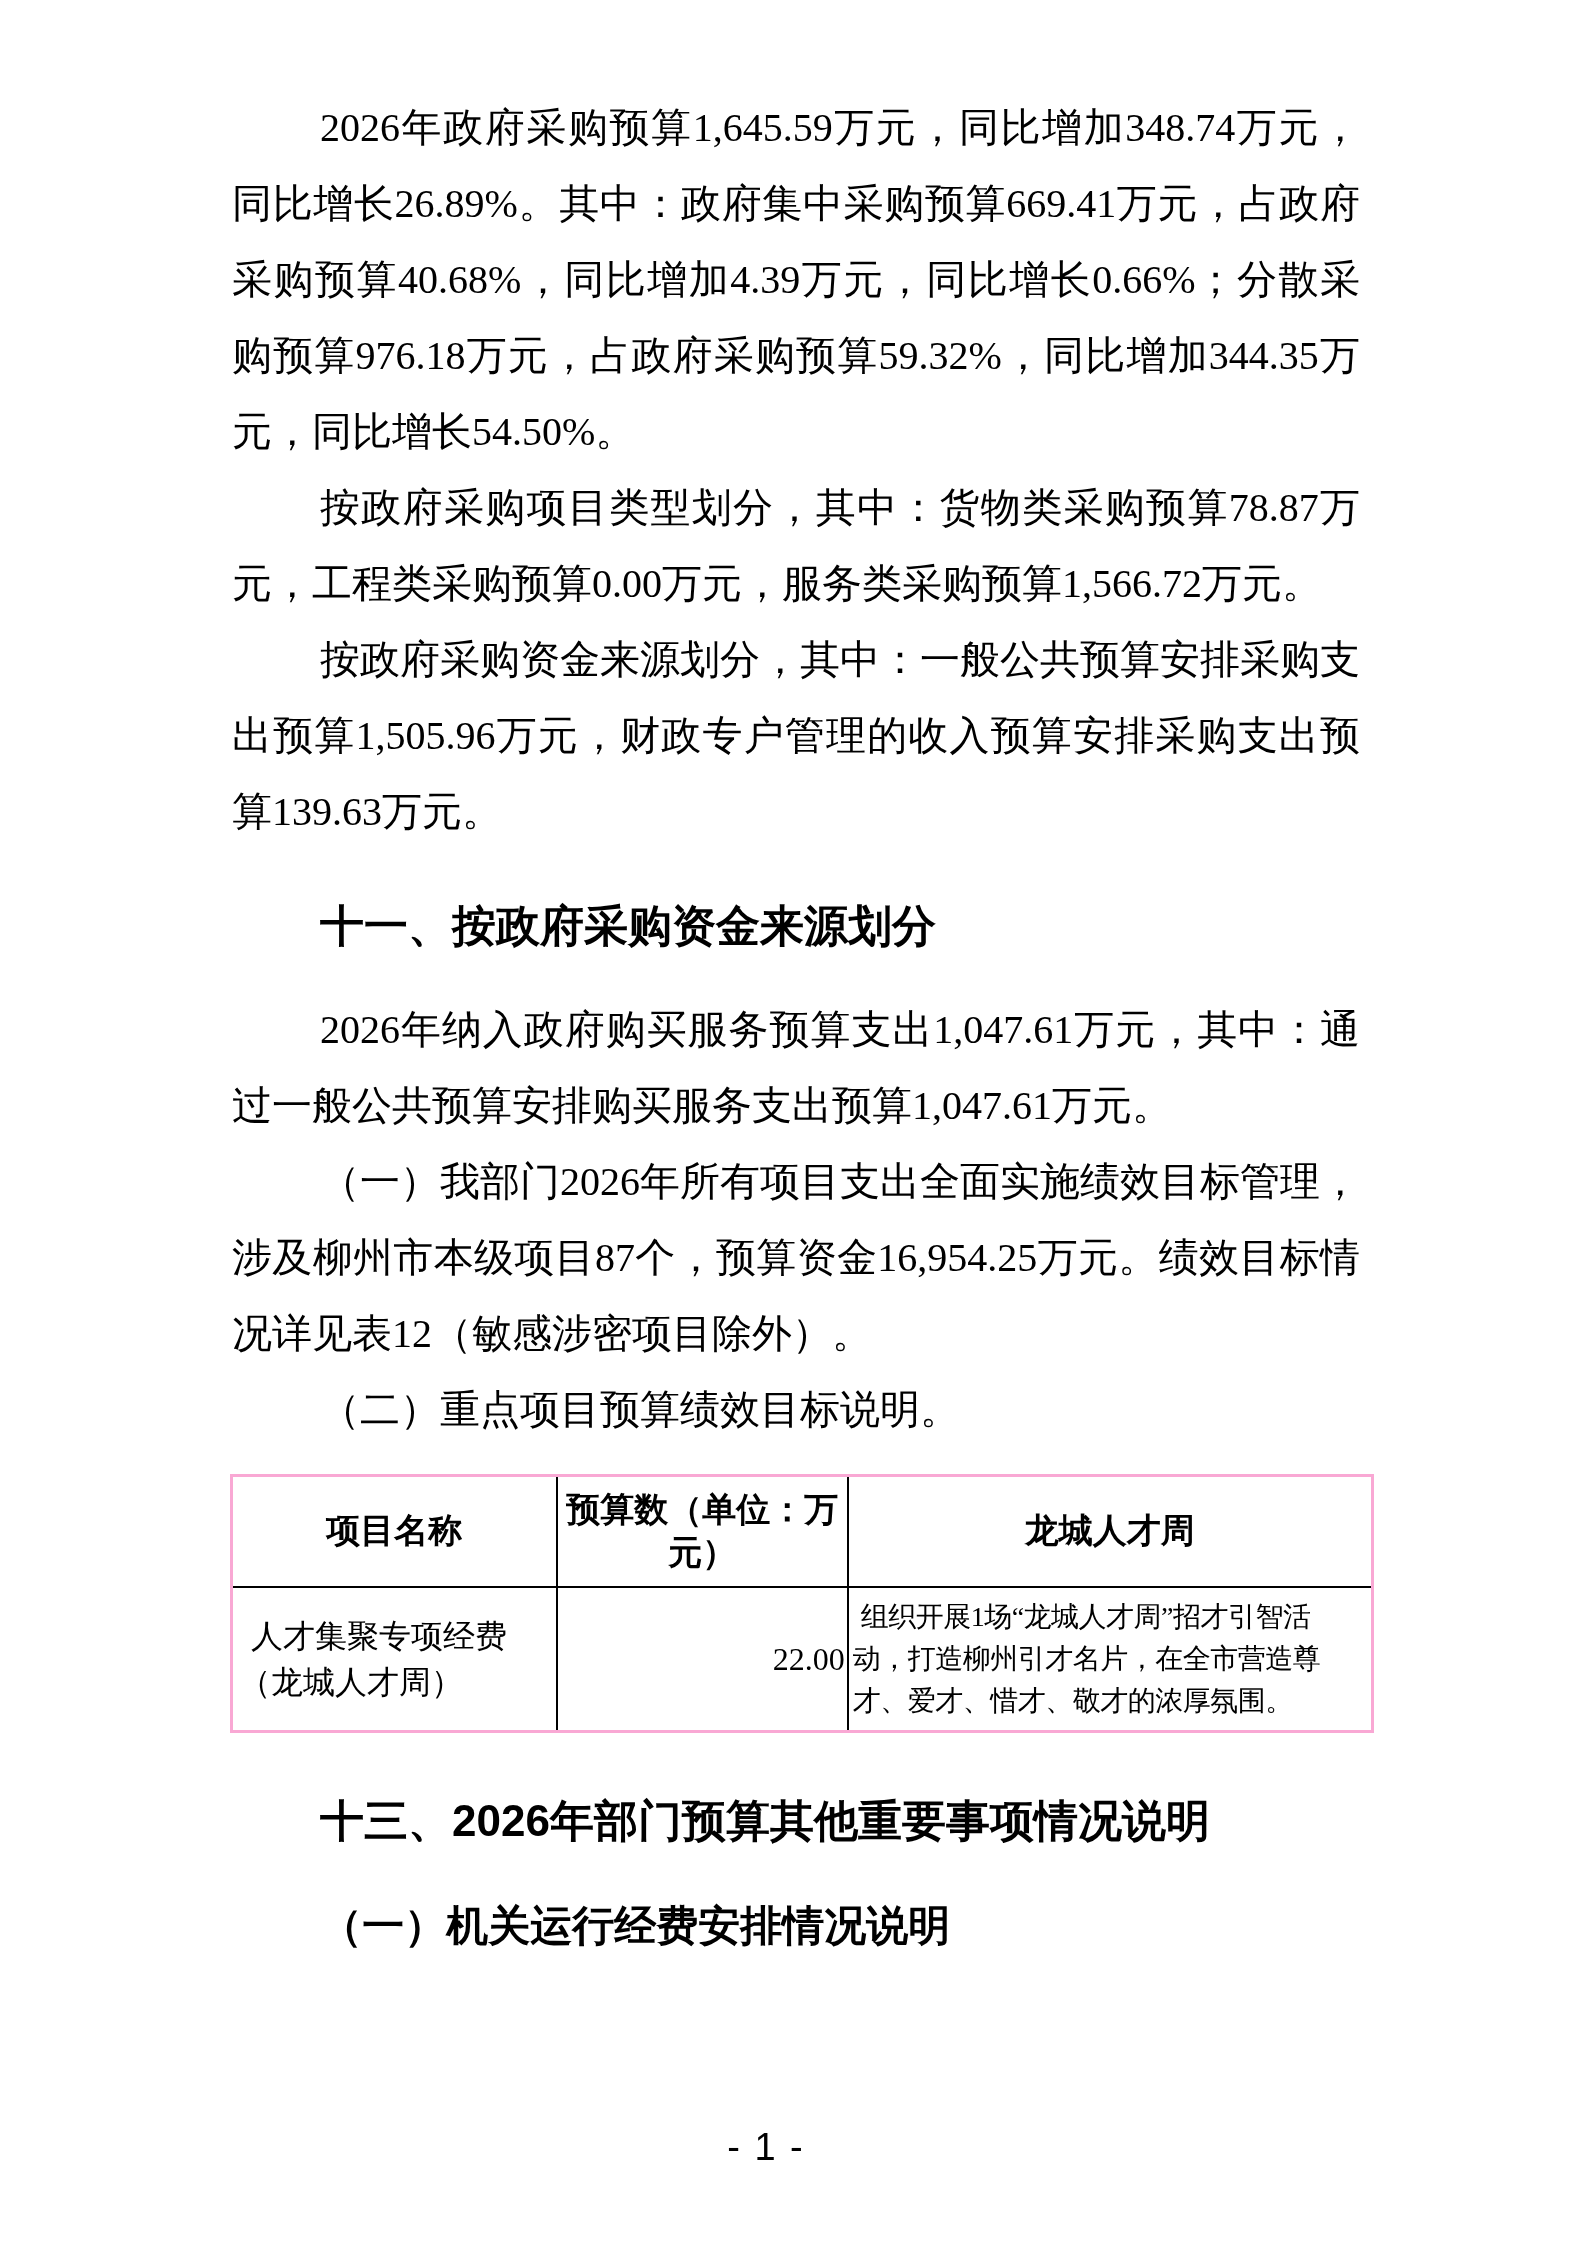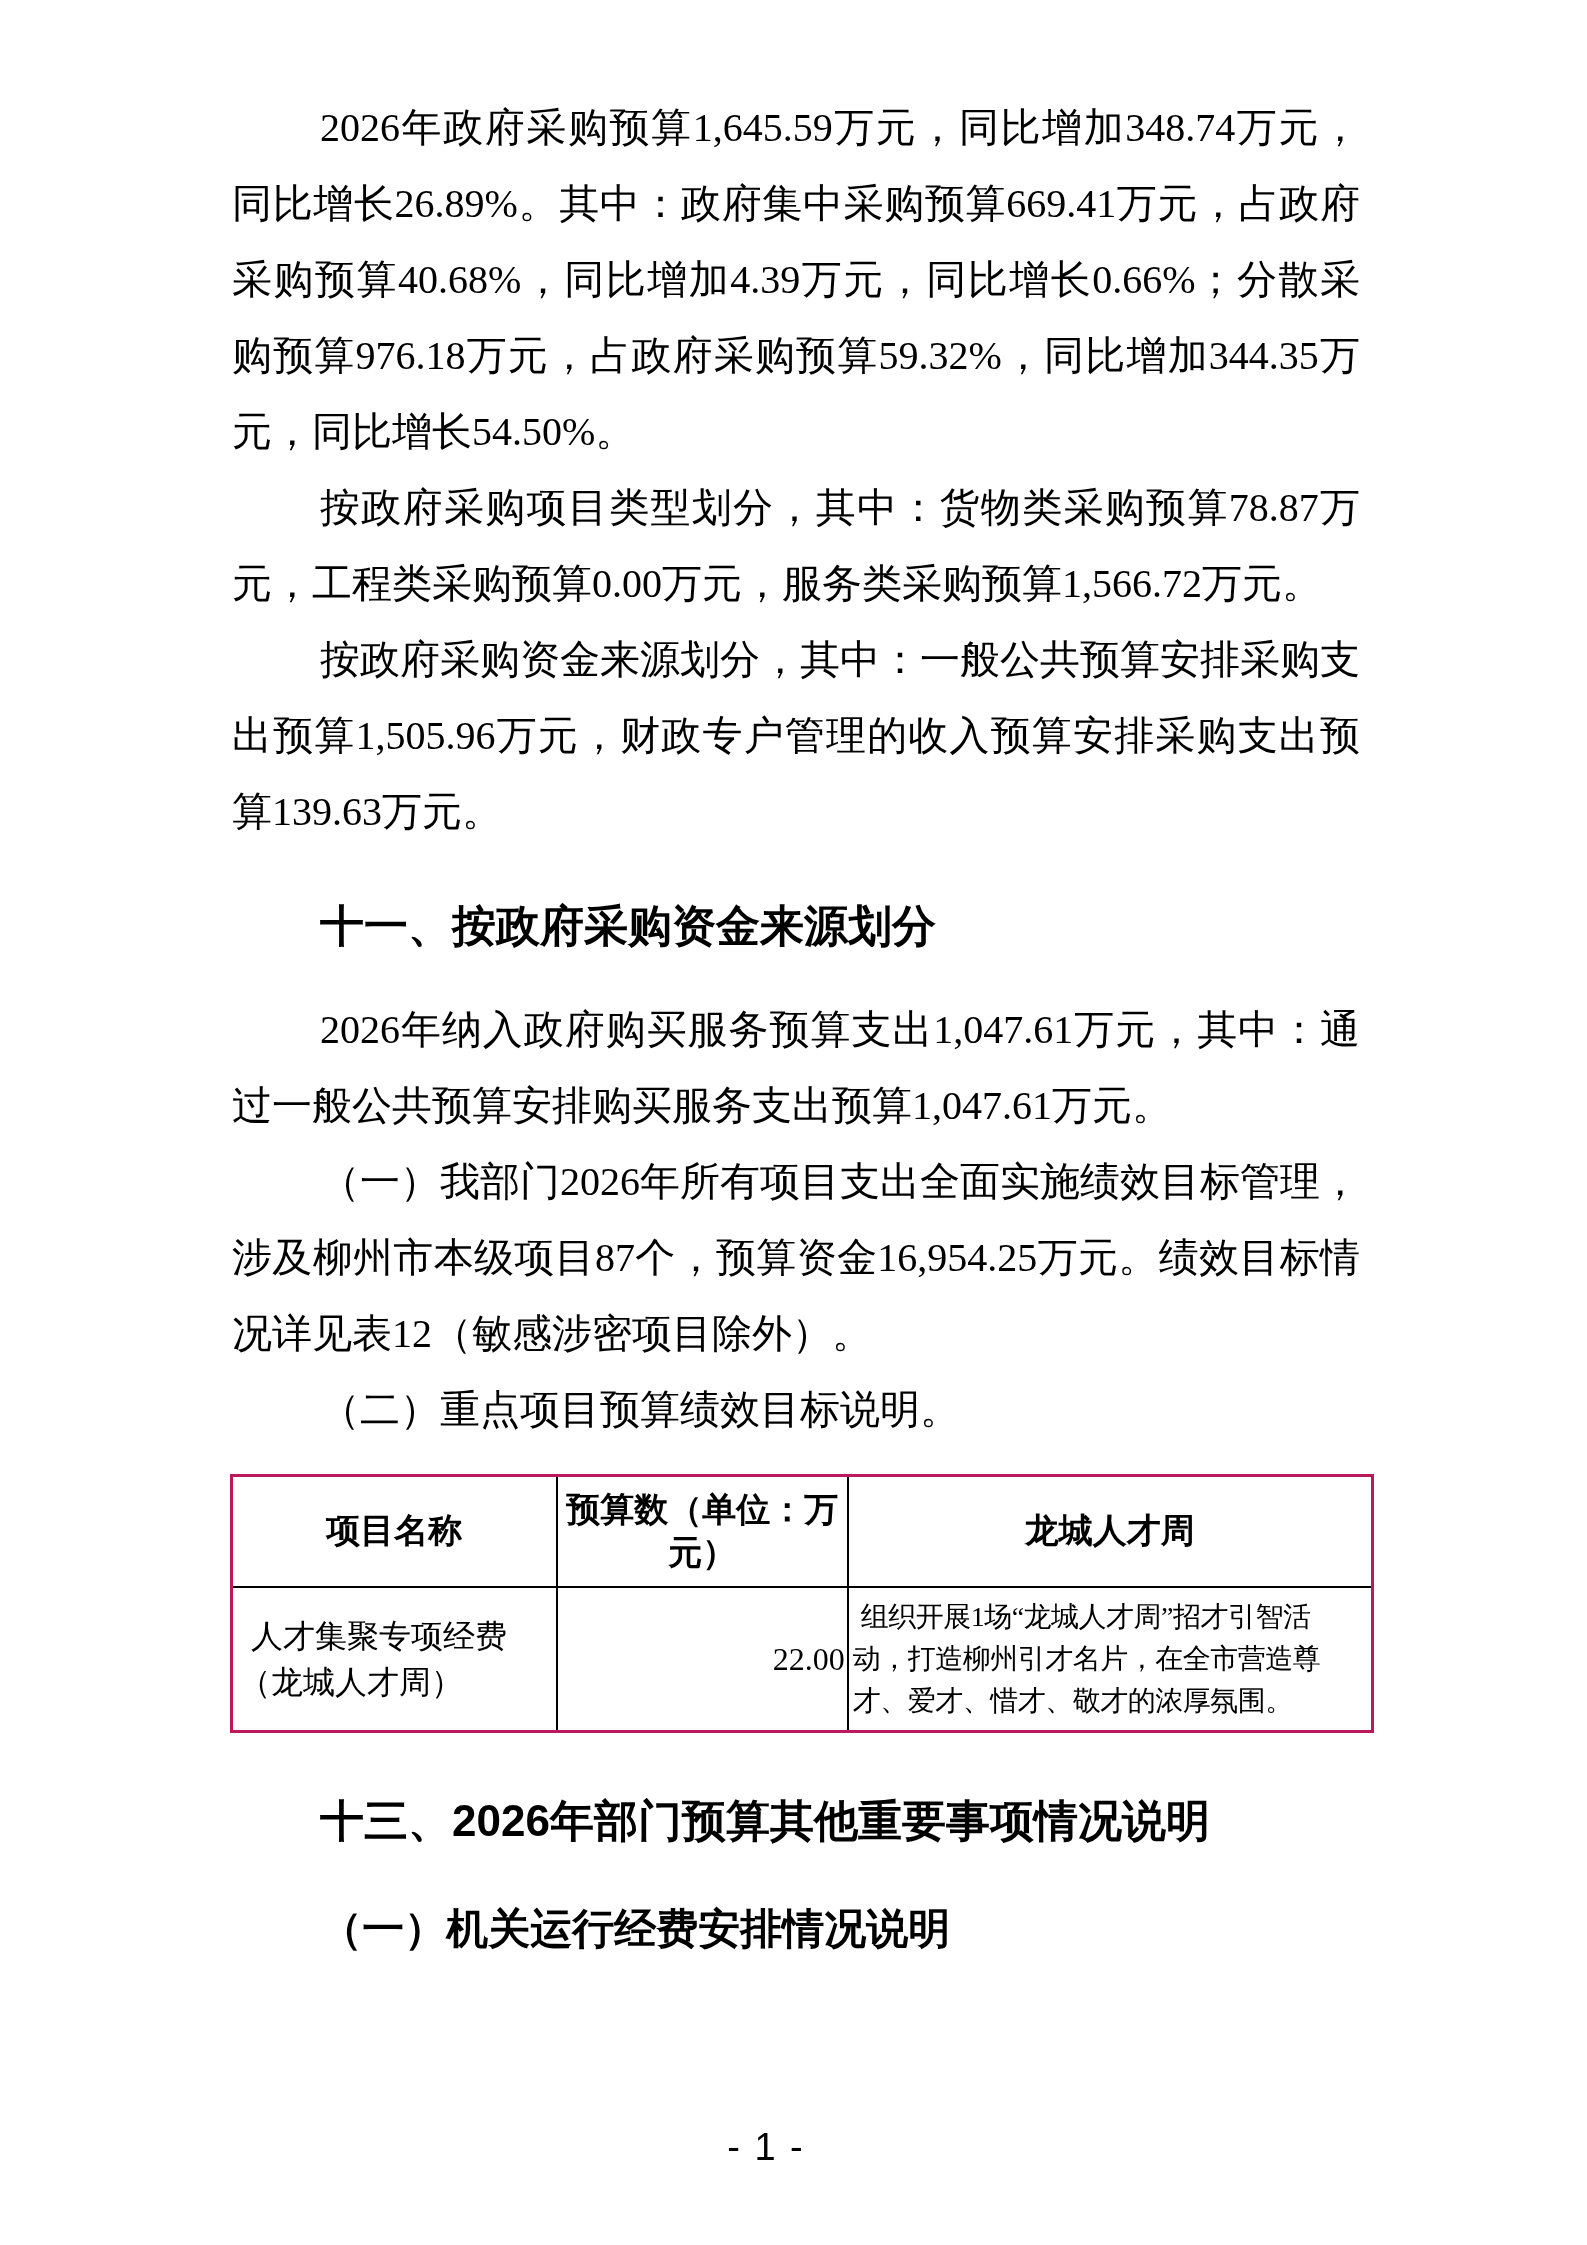--- a/index.html
+++ b/index.html
@@ -34,33 +34,33 @@
   h2.heading {
     margin: 36px 0 26px 0;
     font-family: "Liberation Sans", "DejaVu Sans", sans-serif;
     font-weight: bold;
     font-size: 44px;
     line-height: 80px;
     text-indent: 2em;
   }
   h3.sub-heading {
     margin: 28px 0 0 0;
-    font-family: Liberation Sans, sans-serif;
+    font-family: Liberation Mono, monospace;
     font-weight: bold;
     font-size: 42px;
     line-height: 80px;
     text-indent: 2.1em;
   }
   table.perf-table {
     width: calc(100% + 16px);
     margin-left: -2px;
     margin-top: 26px;
     border-collapse: collapse;
     table-layout: fixed;
-    border: 3px solid #be185d;
+    border: 3px solid #f9a8d4;
   }
   .perf-table th,
   .perf-table td {
     border: 2px solid #000000;
     vertical-align: middle;
   }
   .perf-table th {
     font-family: "Liberation Serif", "DejaVu Serif", serif;
     font-weight: bold;
     font-size: 34px;

